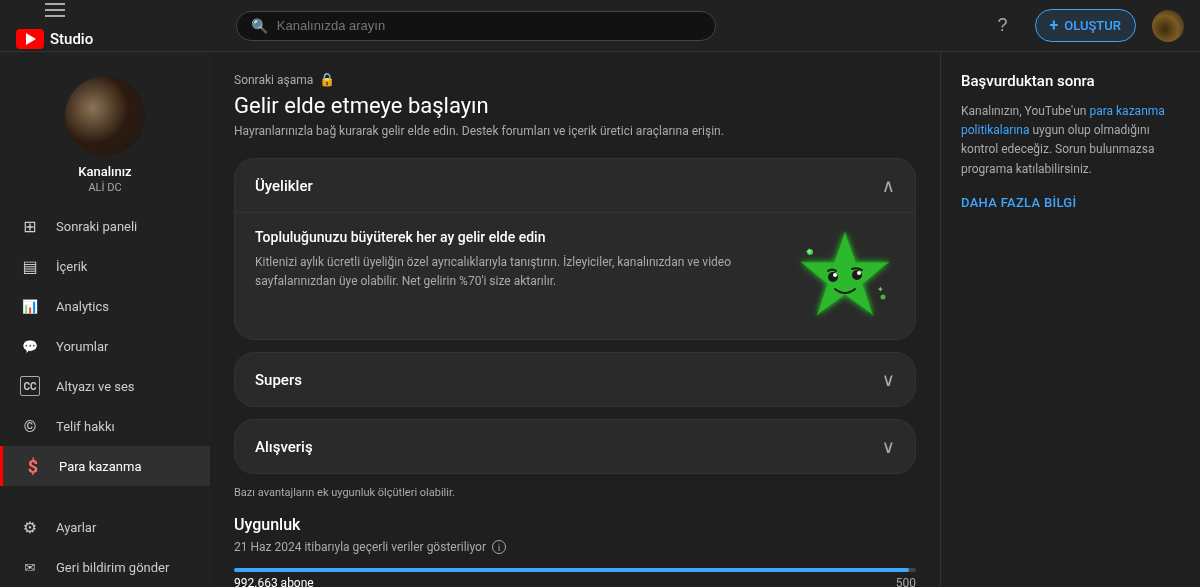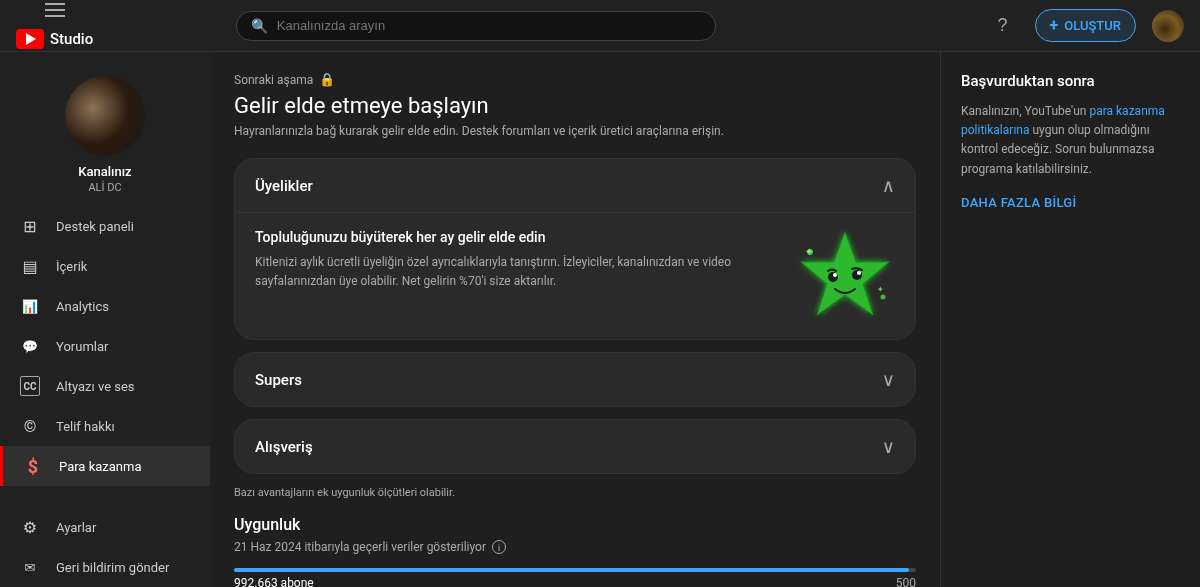--- a/index.html
+++ b/index.html
@@ -264,21 +264,21 @@
     <div class="channel-info">
       <div class="channel-avatar">
         <div class="channel-avatar-inner"></div>
       </div>
       <div class="channel-name">Kanalınız</div>
       <div class="channel-handle">ALİ DC</div>
     </div>
 
     <div class="nav-item">
       <span class="nav-icon">⊞</span>
-      <span class="nav-label">Destek paneli</span>
+      <span class="nav-label">Sonraki paneli</span>
     </div>
     <div class="nav-item">
       <span class="nav-icon">▤</span>
       <span class="nav-label">İçerik</span>
     </div>
     <div class="nav-item">
       <span class="nav-icon" style="font-size:13px;">📊</span>
       <span class="nav-label">Analytics</span>
     </div>
     <div class="nav-item">

